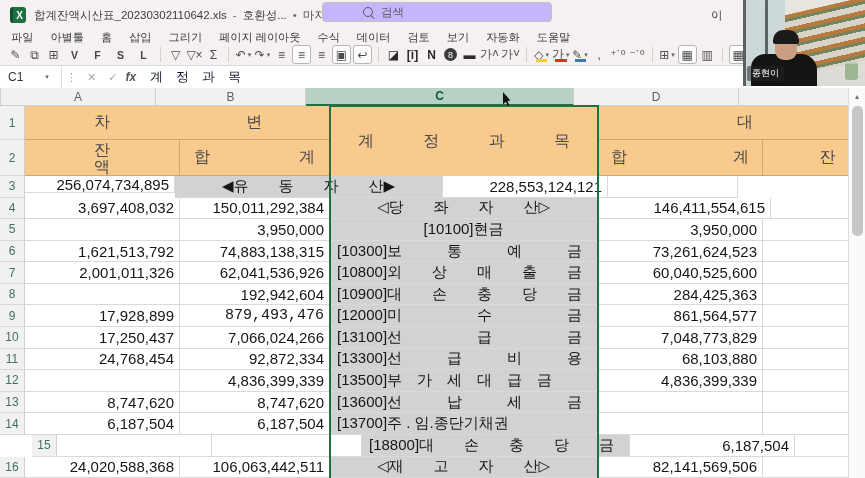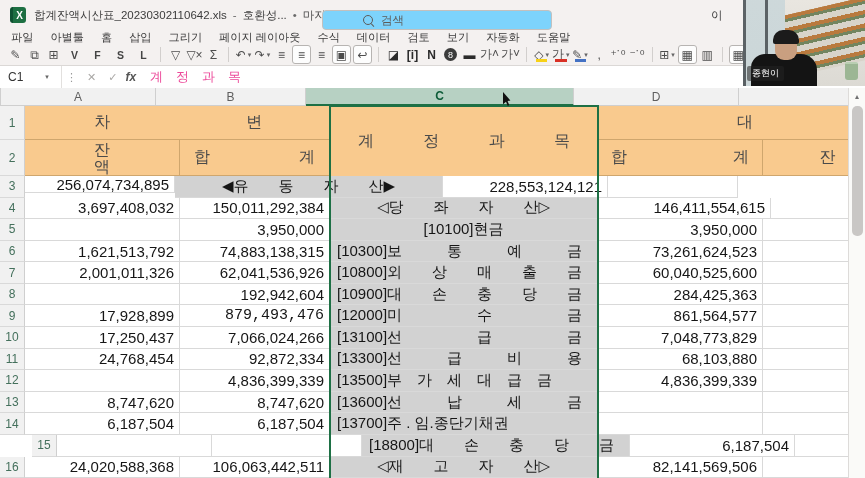--- a/index.html
+++ b/index.html
@@ -7,21 +7,21 @@
        font-family:"Liberation Sans","DejaVu Sans",sans-serif;-webkit-font-smoothing:antialiased;}
   
   .titlebar{position:absolute;left:0;top:0;width:100%;height:30px;background:#f4f1f0;
             display:flex;align-items:center;font-size:11.5px;color:#3c3c3c;}
   .xl-icon{width:16px;height:16px;margin:0 8px 0 10px;background:#1d6f42;border-radius:3px;
            color:#fff;font-size:10px;font-weight:bold;display:flex;align-items:center;justify-content:center;
            border-left:3px solid #0f5132;box-sizing:border-box;}
   .t-sep{margin:0 6px;color:#6a6a6a;}
   .t-dim{color:#4a4a4a;}
   .t-caret{font-size:8px;margin-left:4px;color:#555;}
-  .searchbox{position:absolute;left:322px;top:10px;width:230px;height:20px;background:#7dd3fc;
+  .searchbox{position:absolute;left:322px;top:2px;width:230px;height:20px;background:#c4b5fd;
              border:1px solid #c3c0be;border-radius:4px;display:flex;align-items:center;
              padding-left:40px;box-sizing:border-box;color:#5d5b59;font-size:11.5px;}
   .mag{width:8px;height:8px;border:1.4px solid #5d5b59;border-radius:50%;position:relative;margin-right:8px;}
   .mag::after{content:"";position:absolute;width:1.4px;height:4px;background:#5d5b59;
               transform:rotate(-45deg);left:8px;top:7px;}
   .user-partial{position:absolute;left:711px;top:8px;font-size:11.5px;color:#3c3c3c;}
   .menubar{position:absolute;left:0;top:30px;width:100%;height:14px;background:#f4f1f0;
            display:flex;align-items:center;gap:17px;padding-left:11px;font-size:11.2px;color:#3a3a3a;}
   .menu-item{white-space:nowrap;}
   .toolbar{position:absolute;left:0;top:44px;width:100%;height:22px;background:#f4f1f0;
@@ -37,21 +37,21 @@
                  font-size:9px;margin:0 3px;}
   .tsep{width:1px;height:15px;background:#d2cfcd;margin:0 5px;}
   .formulabar{position:absolute;left:0;top:66px;width:100%;height:22px;background:#fff;
               border-bottom:1px solid #d7d5d3;display:flex;align-items:center;font-size:12px;color:#333;}
   .namebox{width:62px;height:100%;display:flex;align-items:center;padding-left:8px;box-sizing:border-box;
            border-right:1px solid #e2e0de;}
   .nb-caret{font-size:7px;color:#666;margin-left:22px;}
   .fb-dots{color:#9a9a9a;font-size:11px;margin:0 4px;}
   .fb-x,.fb-check{color:#a9a7a5;font-size:11px;margin:0 6px;}
   .fb-fx{font-style:italic;font-weight:bold;color:#555;font-size:12px;margin:0 8px 0 2px;}
-  .fb-input{flex:1;font-size:13px;color:#ec4899;padding-left:6px;}
+  .fb-input{flex:1;font-size:13px;color:#0f172a;padding-left:6px;}
   
   .sheet{position:absolute;left:0;top:88px;width:865px;height:390px;background:#fff;overflow:hidden;}
   .colheaders{position:absolute;left:0;top:0;height:18px;display:flex;}
   .ch{box-sizing:border-box;border-right:1px solid #cfcfcf;border-bottom:1px solid #cfcfcf;
       background:#f1f1f1;color:#5f5f5f;font-size:12px;display:flex;align-items:center;justify-content:center;}
   .ch.corner{background:#f1f1f1;position:relative;}
   .ch.corner::after{content:"";position:absolute;right:2px;bottom:2px;border-style:solid;
                     border-width:0 0 9px 9px;border-color:transparent transparent #b5b3b1 transparent;}
   .ch.selected{background:#b7d1c3;color:#0e5c39;font-weight:bold;border-bottom:2px solid #1e7045;}
   .gridrows{position:absolute;left:0;top:18px;width:893px;}

